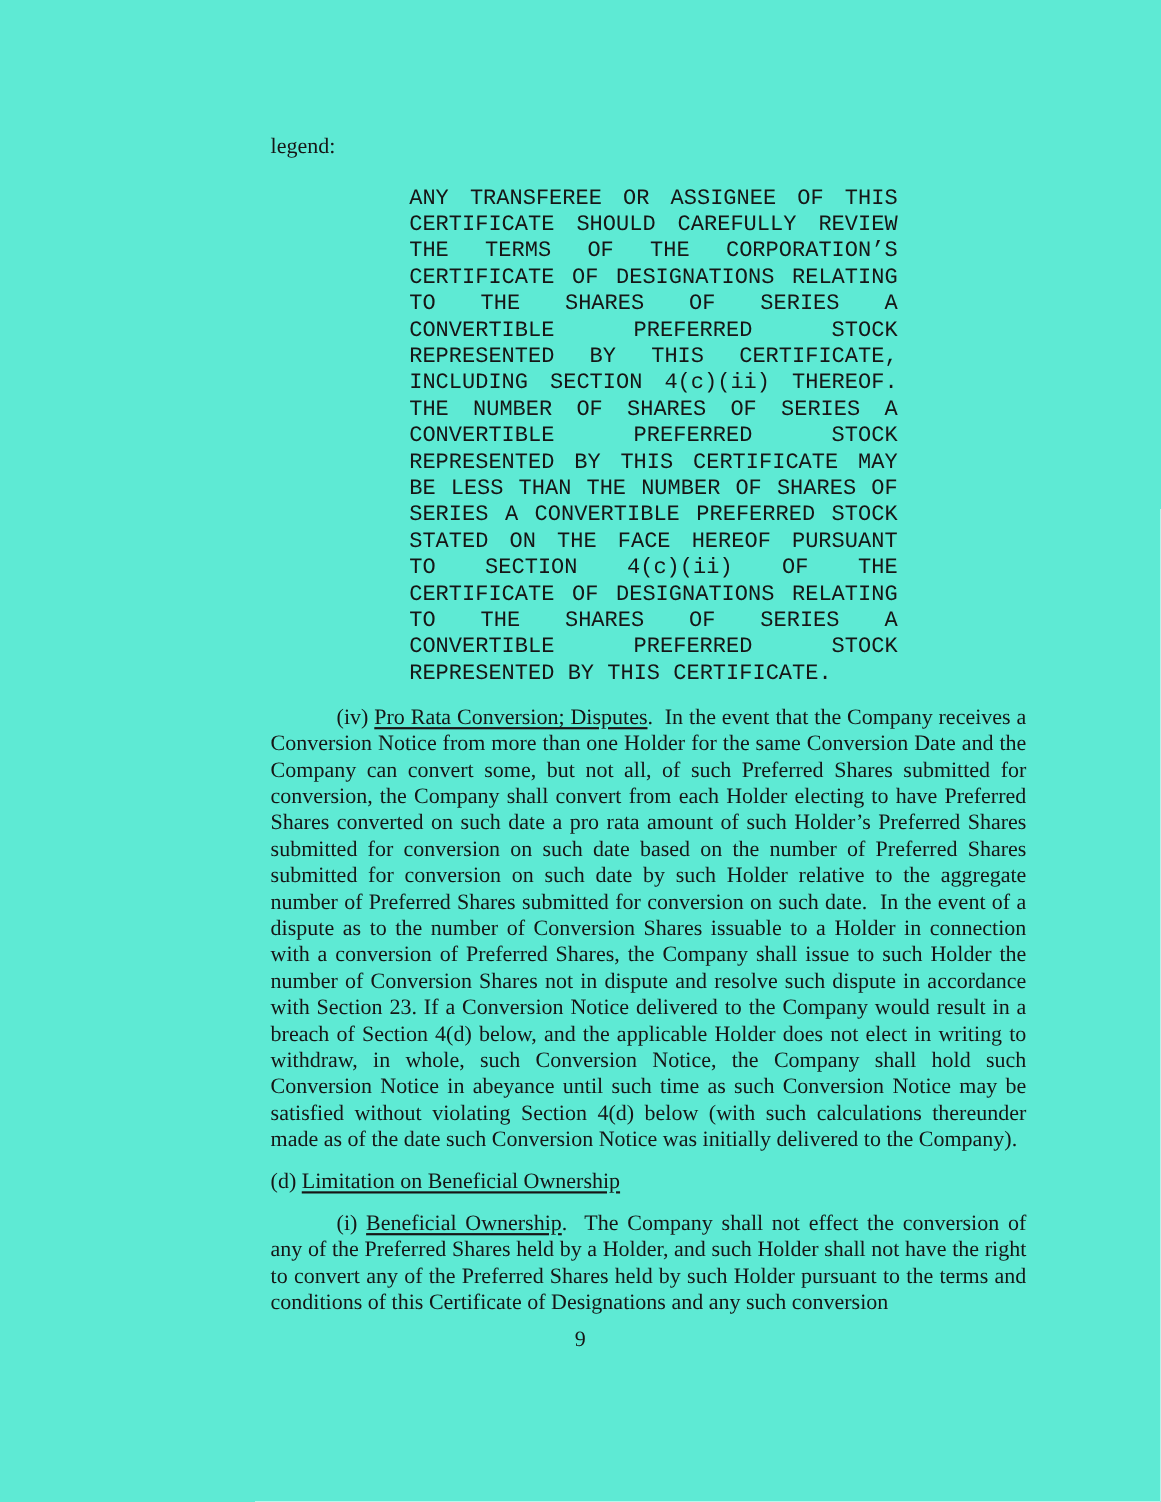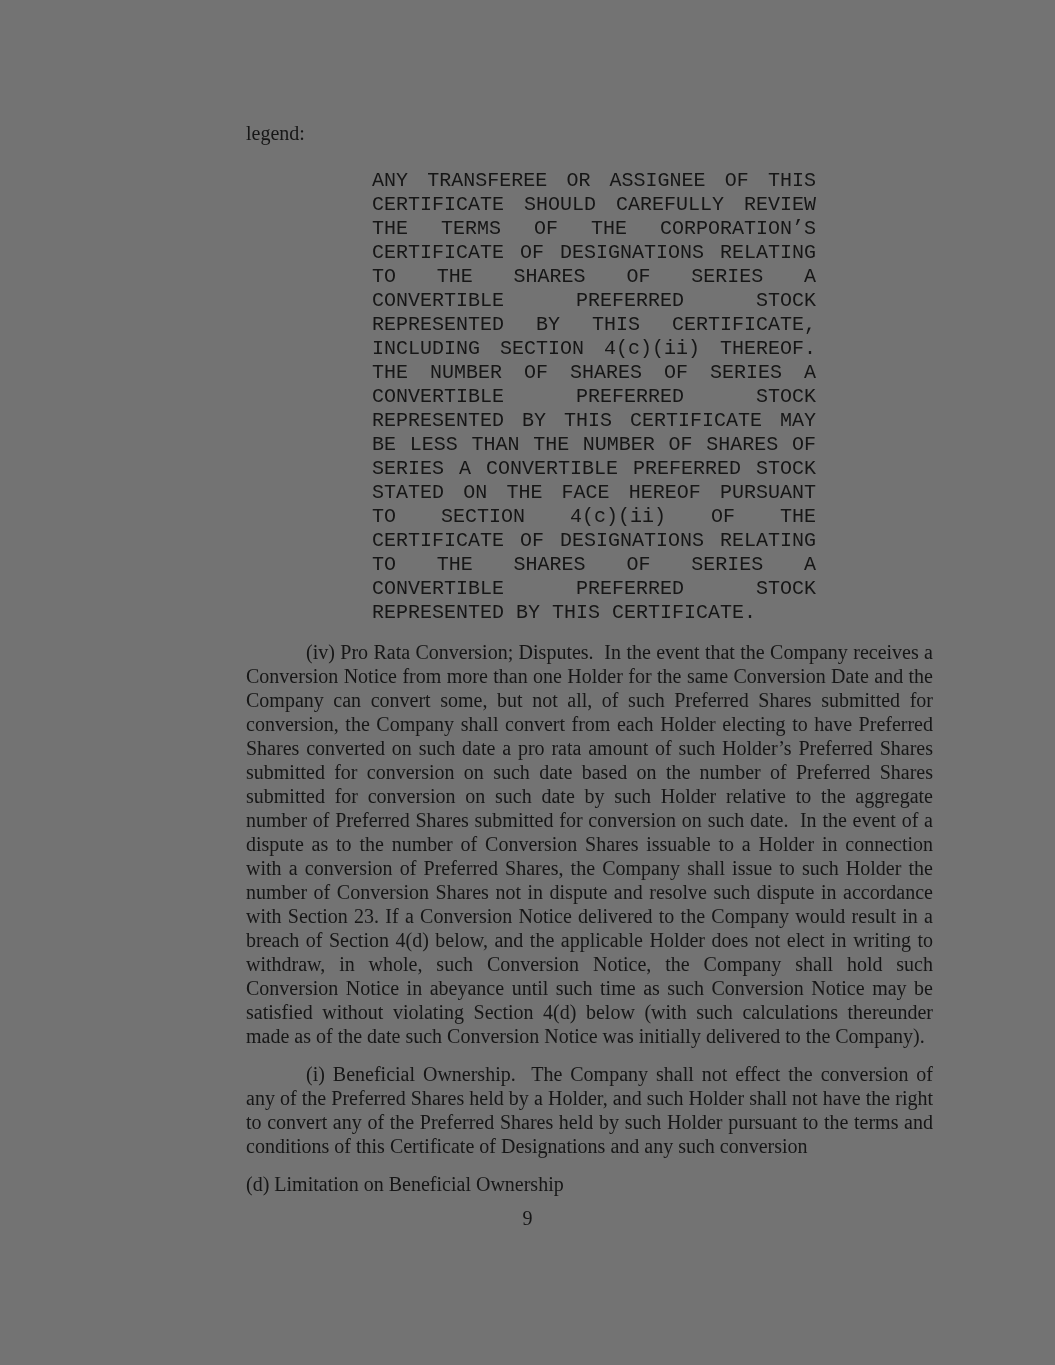--- a/index.html
+++ b/index.html
@@ -1,20 +1,20 @@
 <!DOCTYPE html>
 <html><head>
 <meta charset="utf-8">
 <style>
   html, body { margin: 0; padding: 0; background: #ffffff; }
   .page {
     position: relative;
     width: 1055px;
     height: 1365px;
-    background: #737373;
+    background: #5eead4;
     color: #161616;
     font-family: "Liberation Serif", "DejaVu Serif", serif;
     font-size: 20px;
     line-height: 24px;
     box-sizing: border-box;
     padding: 121px 122px 0 246px;
     overflow: hidden;
   }
   .para {
     margin: 0 0 14px 0;
@@ -28,37 +28,37 @@
     white-space: pre-wrap;
   }
   .legend-block {
     margin: 0 117px 15px 126px;
     text-align: justify;
     text-justify: inter-word;
     white-space: pre-wrap;
     font-family: Liberation Mono, monospace;
   }
   .indent { text-indent: 60px; }
-  .u { text-underline-offset: 3px; }
+  .u { text-decoration: underline; text-underline-offset: 3px; }
   .page-number {
     position: absolute;
     left: 0;
     top: 1206px;
     width: 1055px;
     text-align: center;
   }
 </style>
 </head>
 <body>
 
 <div class="page">
   <p class="intro">legend:</p>
 
   <div class="legend-block">ANY TRANSFEREE OR ASSIGNEE OF THIS CERTIFICATE SHOULD CAREFULLY REVIEW THE TERMS OF THE CORPORATION’S CERTIFICATE OF DESIGNATIONS RELATING TO THE SHARES OF SERIES A CONVERTIBLE PREFERRED STOCK REPRESENTED BY THIS CERTIFICATE, INCLUDING SECTION 4(c)(ii) THEREOF.  THE NUMBER OF SHARES OF SERIES A CONVERTIBLE PREFERRED STOCK REPRESENTED BY THIS CERTIFICATE MAY BE LESS THAN THE NUMBER OF SHARES OF SERIES A CONVERTIBLE PREFERRED STOCK STATED ON THE FACE HEREOF PURSUANT TO SECTION 4(c)(ii) OF THE CERTIFICATE OF DESIGNATIONS RELATING TO THE SHARES OF SERIES A CONVERTIBLE PREFERRED STOCK REPRESENTED BY THIS CERTIFICATE.</div>
 
   <p class="para indent"><span>(iv) </span><span class="u">Pro Rata Conversion; Disputes</span><span>.  In the event that the Company receives a Conversion Notice from more than one Holder for the same Conversion Date and the Company can convert some, but not all, of such Preferred Shares submitted for conversion, the Company shall convert from each Holder electing to have Preferred Shares converted on such date a pro rata amount of such Holder’s Preferred Shares submitted for conversion on such date based on the number of Preferred Shares submitted for conversion on such date by such Holder relative to the aggregate number of Preferred Shares submitted for conversion on such date.  In the event of a dispute as to the number of Conversion Shares issuable to a Holder in connection with a conversion of Preferred Shares, the Company shall issue to such Holder the number of Conversion Shares not in dispute and resolve such dispute in accordance with Section 23. If a Conversion Notice delivered to the Company would result in a breach of Section 4(d) below, and the applicable Holder does not elect in writing to withdraw, in whole, such Conversion Notice, the Company shall hold such Conversion Notice in abeyance until such time as such Conversion Notice may be satisfied without violating Section 4(d) below (with such calculations thereunder made as of the date such Conversion Notice was initially delivered to the Company).</span></p>
 
+  <p class="para"><span>(d) </span><span class="u">Limitation on Beneficial Ownership</span></p>
+
   <p class="para indent"><span>(i) </span><span class="u">Beneficial Ownership</span><span>.  The Company shall not effect the conversion of any of the Preferred Shares held by a Holder, and such Holder shall not have the right to convert any of the Preferred Shares held by such Holder pursuant to the terms and conditions of this Certificate of Designations and any such conversion</span></p>
-
-  <p class="para"><span>(d) </span><span class="u">Limitation on Beneficial Ownership</span></p>
 
   <div class="page-number">9</div>
 </div>
 
 </body></html>

